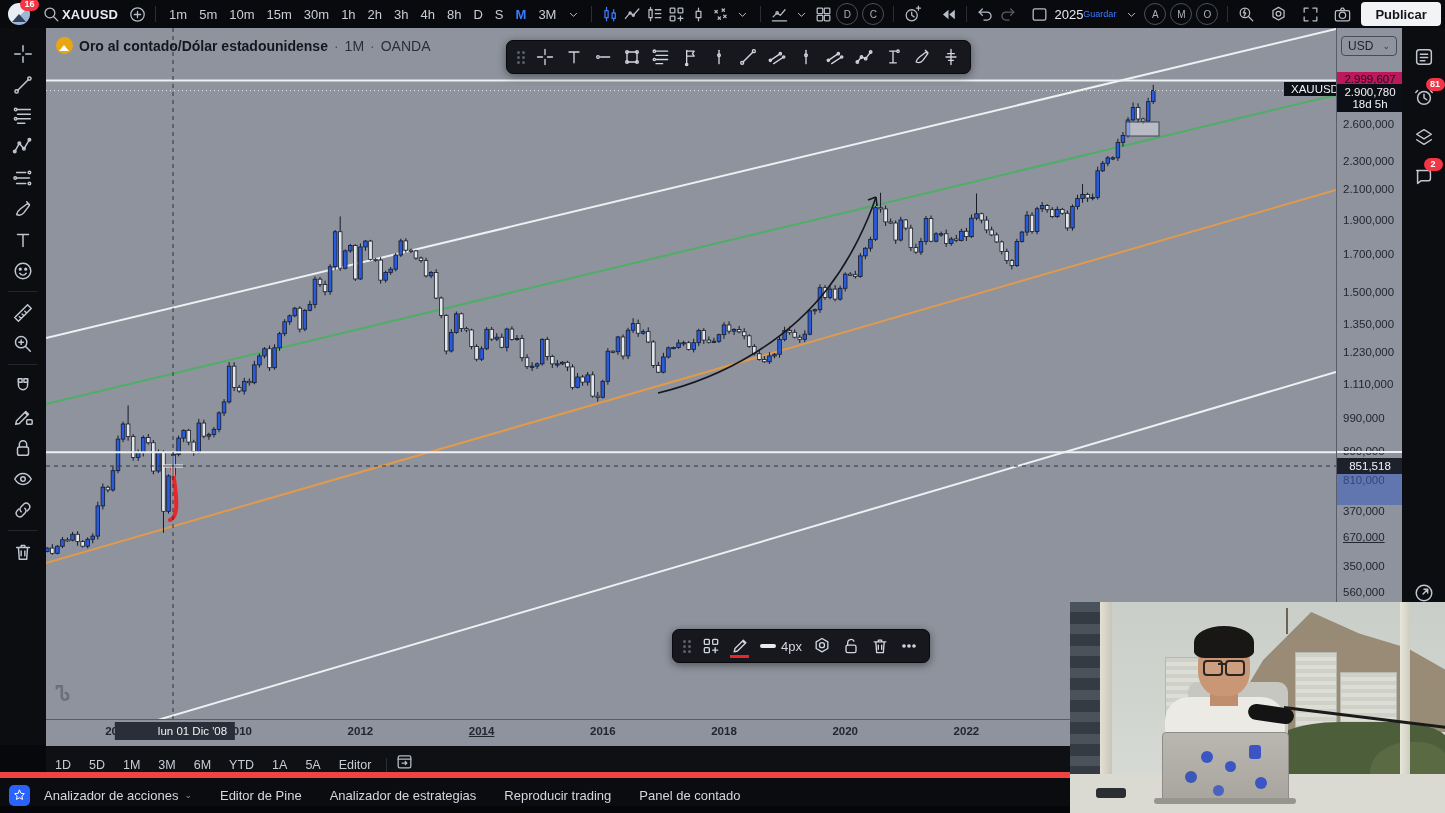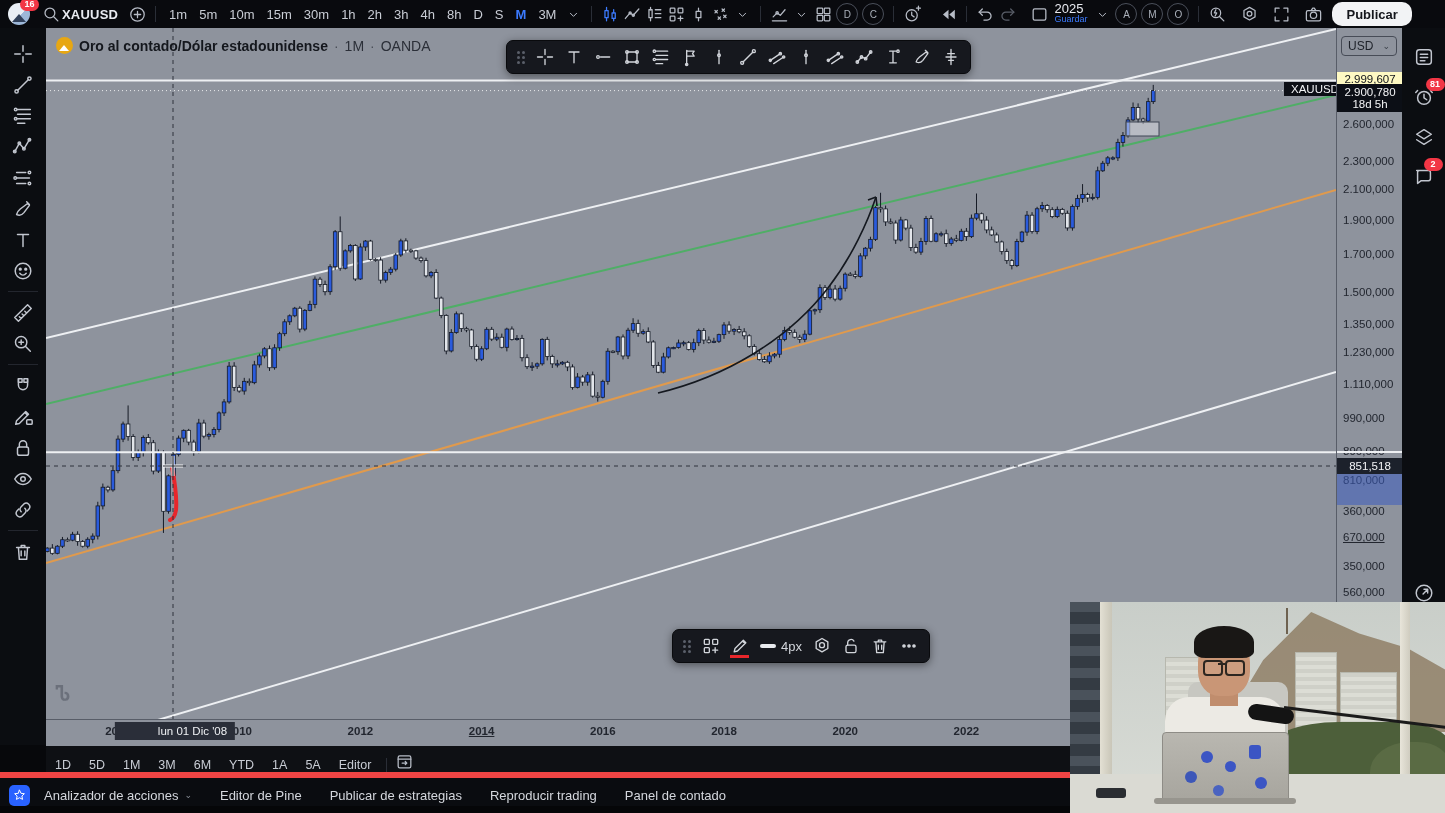--- a/index.html
+++ b/index.html
@@ -17,24 +17,24 @@
   .ic.blue{color:#3c7bff;}
   .ic.sm svg{width:15px;height:15px;}
   .avatar{position:relative;width:22px;height:22px;border-radius:50%;background:linear-gradient(135deg,#e9eef5 55%,#9db7d8 56%);margin-left:8px;}
   .avatar:after{content:"";position:absolute;left:4px;top:11px;width:0;height:0;
     border-left:7px solid transparent;border-right:7px solid transparent;border-bottom:8px solid #31405a;}
   .badge{position:absolute;background:#f23645;color:#fff;border-radius:9px;font-size:9px;
          line-height:13px;min-width:13px;text-align:center;padding:0 3px;font-weight:bold;}
   .sym{font-weight:bold;color:#e8eaf0;letter-spacing:.2px;}
   .circ-letter{width:20px;height:20px;border:1px solid #4a4f5a;border-radius:50%;display:flex;
     align-items:center;justify-content:center;font-size:10px;color:#aab0ba;margin:0 2px;}
-  .save-wrap{display:flex;flex-direction:column;align-items:flex-start;line-height:11px;padding:0 4px;}
+  .save-wrap{display:flex;flex-direction:row;align-items:flex-start;line-height:11px;padding:0 4px;}
   .save-year{color:#e8eaf0;font-size:13px;}
   .save-label{color:#3c7bff;font-size:9px;}
-  .publish{background:#f2f3f5;color:#14161b;border-radius:10px;height:24px;padding:0 14px;
+  .publish{background:#f2f3f5;color:#14161b;border-radius:4px;height:24px;padding:0 14px;
            display:flex;align-items:center;font-size:13px;font-weight:bold;margin:0 8px;}
   
   .leftbar{position:absolute;left:0;top:28px;width:46px;height:717px;background:#0b0d11;z-index:30;
            display:flex;flex-direction:column;align-items:center;padding-top:10px;box-sizing:border-box;}
   .leftbar .ic{width:34px;height:31px;color:#c2c6cf;}
   .leftbar .ic svg{width:22px;height:22px;}
   .lt-div{width:30px;height:1px;background:#23262e;margin:5px 0;}
   
   .chart-wrap{position:absolute;left:46px;top:28px;width:1290px;height:691px;background:#8e939d;overflow:hidden;}
   .legend{position:absolute;left:10px;top:9px;display:flex;align-items:center;gap:6px;
@@ -59,21 +59,21 @@
   .thick{display:flex;align-items:center;gap:5px;color:#d2d5db;font-size:13px;padding:0 5px;}
   .thick i{width:16px;height:4px;background:#e8eaee;border-radius:2px;display:inline-block;}
   
   .paxis{position:absolute;left:1336px;top:28px;width:66px;height:691px;background:#8e939d;
          border-left:1px solid #585d68;z-index:10;}
   .paxis .tick{position:absolute;left:6px;transform:translateY(-50%);font-size:11.5px;color:#22262f;}
   .cur-btn{position:absolute;left:4px;top:8px;width:56px;height:20px;border:1px solid #474c57;border-radius:4px;
            color:#1d2129;font-size:12px;display:flex;align-items:center;justify-content:space-between;
            padding:0 6px;box-sizing:border-box;}
   .plabel{position:absolute;left:0;width:66px;text-align:center;font-size:11.5px;z-index:6;}
-  .plabel.white{background:#fef9c3;color:#101318;padding:1px 0;}
+  .plabel.white{background:#be185d;color:#101318;padding:1px 0;}
   .plabel.black{background:#0c0f16;color:#f2f3f5;padding:2px 0;line-height:12px;}
   .plabel.cross{background:#1c212b;color:#f2f3f5;padding:2px 0;}
   .band{position:absolute;left:0;width:66px;background:rgba(61,92,189,.55);}
   .sym-tag{position:absolute;background:#0c0f16;color:#f2f3f5;font-size:11.5px;padding:1px 7px;z-index:6;}
   .wline-axis{position:absolute;left:0;width:66px;height:2px;background:#eef0f3;z-index:5;}
   
   .taxis{position:absolute;left:46px;top:719px;width:1290px;height:26px;background:#8e939d;
          border-top:1px solid #585d68;z-index:9;}
   .taxis .tick{position:absolute;top:5px;transform:translateX(-50%);font-size:11.5px;color:#22262f;font-weight:bold;}
   .date-tip{position:absolute;top:2px;background:#2a2e39;color:#eef0f3;font-size:11.5px;
@@ -1060,21 +1060,21 @@
       <div class="tick" style="top: 161.119px;">2.100,000</div>
       <div class="tick" style="top: 191.634px;">1.900,000</div>
       <div class="tick" style="top: 225.547px;">1.700,000</div>
       <div class="tick" style="top: 263.709px;">1.500,000</div>
       <div class="tick" style="top: 295.834px;">1.350,000</div>
       <div class="tick" style="top: 324.217px;">1.230,000</div>
       <div class="tick" style="top: 355.516px;">1.110,000</div>
       <div class="tick" style="top: 390.4px;">990,000</div>
       <div class="tick" style="top: 422.867px;">890,000</div>
       <div class="tick" style="top: 451.584px;">810,000</div>
-      <div class="tick" style="top: 483.291px;">360,000</div>
+      <div class="tick" style="top: 483.291px;">370,000</div>
       <div class="tick" style="top: 509.441px; text-decoration: underline;">670,000</div>
       <div class="tick" style="top: 538.046px;">350,000</div>
       <div class="tick" style="top: 564.122px;">560,000</div>
       <div class="band" style="top: 442.316px; height: 34.7731px;"></div>
       <div class="wline-axis" style="top: 423.24px;"></div>
       <div class="plabel white" style="top: 44.4085px;">2.999,607</div>
       <div class="plabel black" style="top: 55.6231px;">2.900,780<br>18d 5h</div>
       <div class="plabel cross" style="top: 430px;">851,518</div>
     </div>
   <div class="sym-tag" style="left:1284px;top:82px;">XAUUSD</div>
@@ -1110,21 +1110,21 @@
       </span>
     </div>
   <div class="tabsbar" id="tabsbar">
     <span class="star-btn">
         <svg viewBox="0 0 24 24" fill="none" stroke="currentColor" stroke-width="1.6" stroke-linecap="round" stroke-linejoin="round">
           <path d="M12 3.5l2.4 5 5.4.6-4 3.7 1.1 5.4L12 15.5l-4.9 2.7 1.1-5.4-4-3.7 5.4-.6z"></path>
         </svg>
       </span>
   <span class="tab">Analizador de acciones <span style="font-size:9px;color:#8b9099">⌄</span></span>
       <span class="tab">Editor de Pine</span>
-      <span class="tab">Publicar de estrategias</span>
+      <span class="tab">Analizador de estrategias</span>
       <span class="tab">Reproducir trading</span>
       <span class="tab">Panel de contado</span>
     </div>
   <div class="bottom-strip"></div>
 
   <div class="rightbar">
     <span class="ic">
         <svg viewBox="0 0 24 24" fill="none" stroke="currentColor" stroke-width="1.6" stroke-linecap="round" stroke-linejoin="round">
           <rect x="4" y="4" width="16" height="16" rx="3"></rect>
           <path d="M8 9h8M8 12.5h8M8 16h5"></path>

